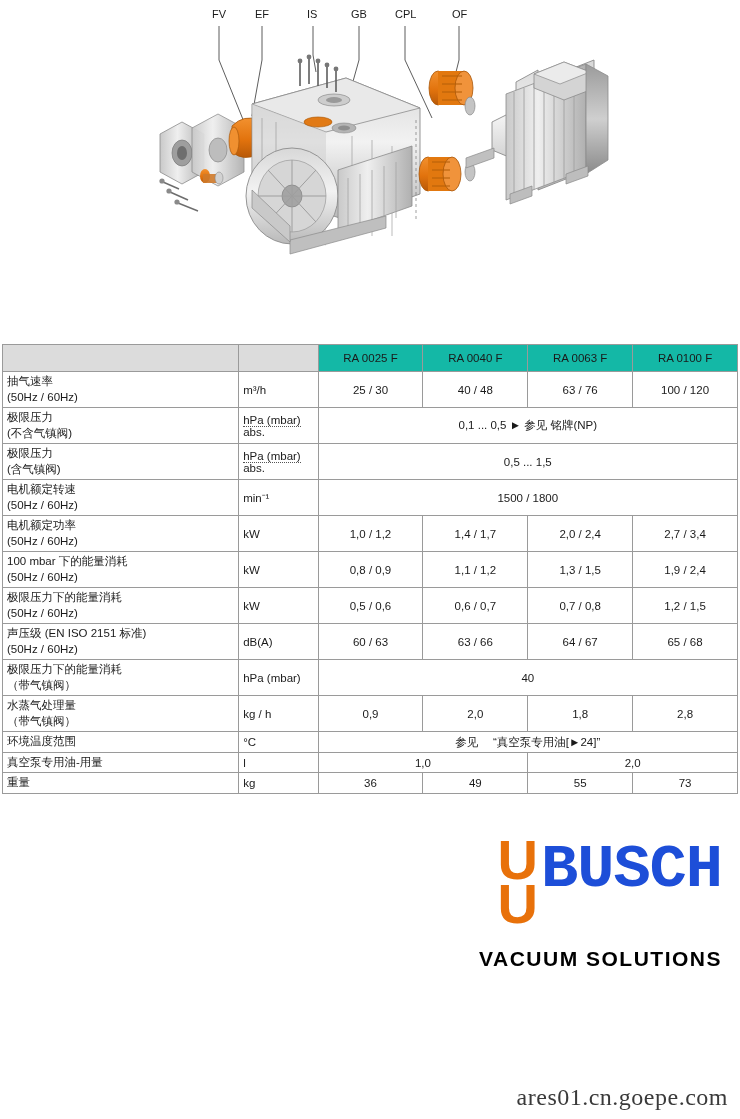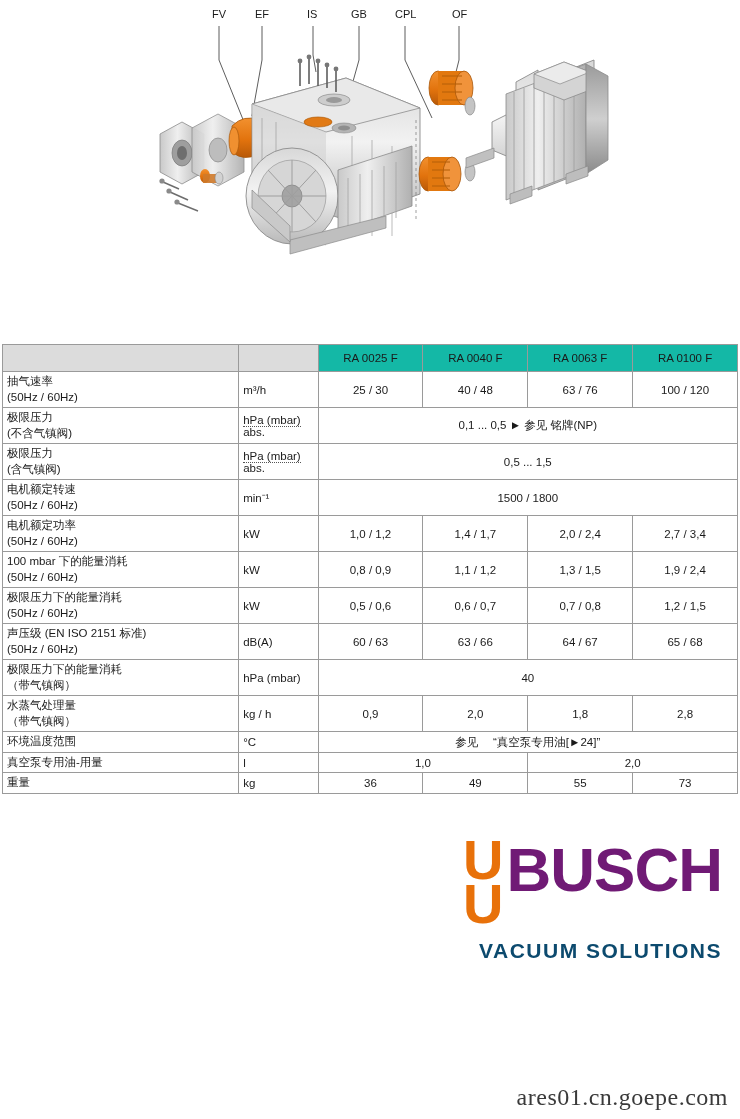--- a/index.html
+++ b/index.html
@@ -104,33 +104,33 @@
     margin-right: 4px;
   }
   .u-glyph {
     color: #e8710a;
     font-weight: bold;
     font-size: 56px;
     font-family: "Liberation Sans", sans-serif;
     letter-spacing: -1px;
   }
   .busch-word {
-    color: #701a75;
+    color: #1d4ed8;
     font-weight: bold;
     font-size: 62px;
     letter-spacing: -1px;
-    font-family: Liberation Sans, sans-serif;
+    font-family: Liberation Mono, monospace;
     line-height: 1.02;
   }
   .vacuum-word {
-    color: #0c4a6e;
+    color: #000000;
     font-weight: bold;
     font-size: 21px;
     letter-spacing: 1.5px;
-    margin-top: 14px;
+    margin-top: 22px;
     font-family: "Liberation Sans", sans-serif;
   }
 
   
   #watermark {
     position: absolute;
     right: 12px;
     bottom: 8px;
     font-family: "Liberation Serif", serif;
     font-size: 24px;

